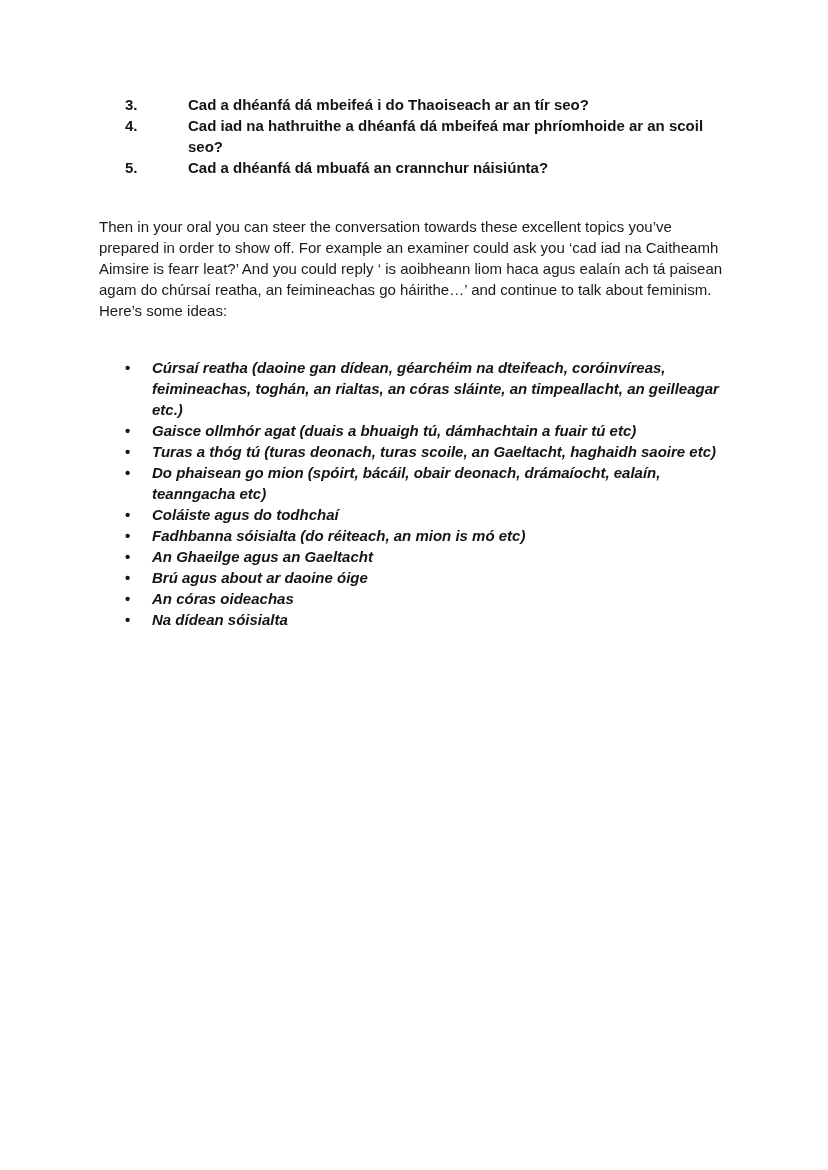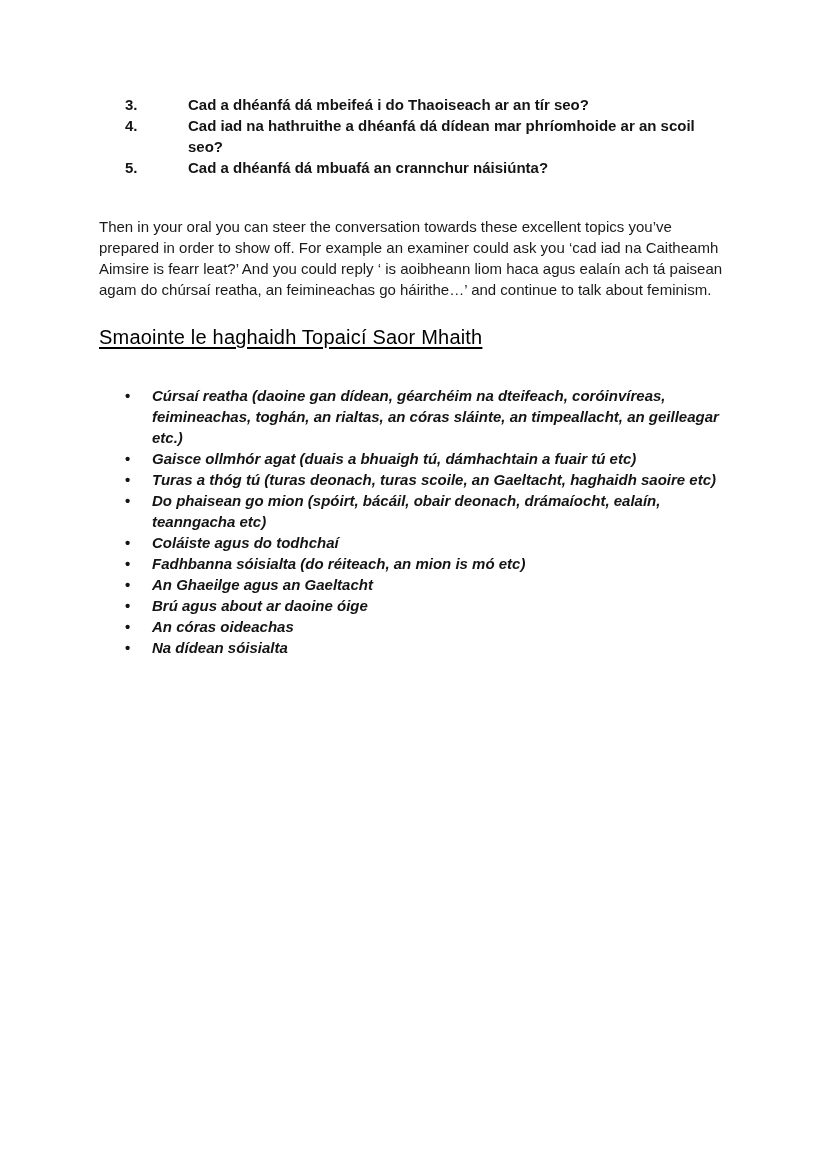--- a/index.html
+++ b/index.html
@@ -61,33 +61,33 @@
 <div class="page">
   <div class="content">
 
     <div class="num-list">
       <div class="num-item">
         <span class="num">3.</span>
         <span class="num-text">Cad a dhéanfá dá mbeifeá i do Thaoiseach ar an tír seo?</span>
       </div>
       <div class="num-item">
         <span class="num">4.</span>
-        <span class="num-text">Cad iad na hathruithe a dhéanfá dá dídean mar phríomhoide ar an scoil seo?</span>
+        <span class="num-text">Cad iad na hathruithe a dhéanfá dá mbeifeá mar phríomhoide ar an scoil seo?</span>
       </div>
       <div class="num-item">
         <span class="num">5.</span>
         <span class="num-text">Cad a dhéanfá dá mbuafá an crannchur náisiúnta?</span>
       </div>
     </div>
 
     <div class="body-block">
       <p class="body-text p2">Then in your oral you can steer the conversation towards these excellent topics you’ve prepared in order to show off. For example an examiner could ask you ‘cad iad na Caitheamh Aimsire is fearr leat?’ And you could reply ‘ is aoibheann liom haca agus ealaín ach tá paisean agam do chúrsaí reatha, an feimineachas go háirithe…’ and continue to talk about feminism.</p>
+      <p class="body-text">Here’s some ideas:</p>
     </div>
 
-    <h1 class="heading">Smaointe le haghaidh Topaicí Saor Mhaith</h1>
 
     <div class="bullets">
       <div class="bullet-item">
         <span class="bullet">•</span>
         <span class="bullet-text">Cúrsaí reatha (daoine gan dídean, géarchéim na dteifeach, coróinvíreas, feimineachas, toghán, an rialtas, an córas sláinte, an timpeallacht, an geilleagar etc.)</span>
       </div>
       <div class="bullet-item">
         <span class="bullet">•</span>
         <span class="bullet-text">Gaisce ollmhór agat (duais a bhuaigh tú, dámhachtain a fuair tú etc)</span>
       </div>

